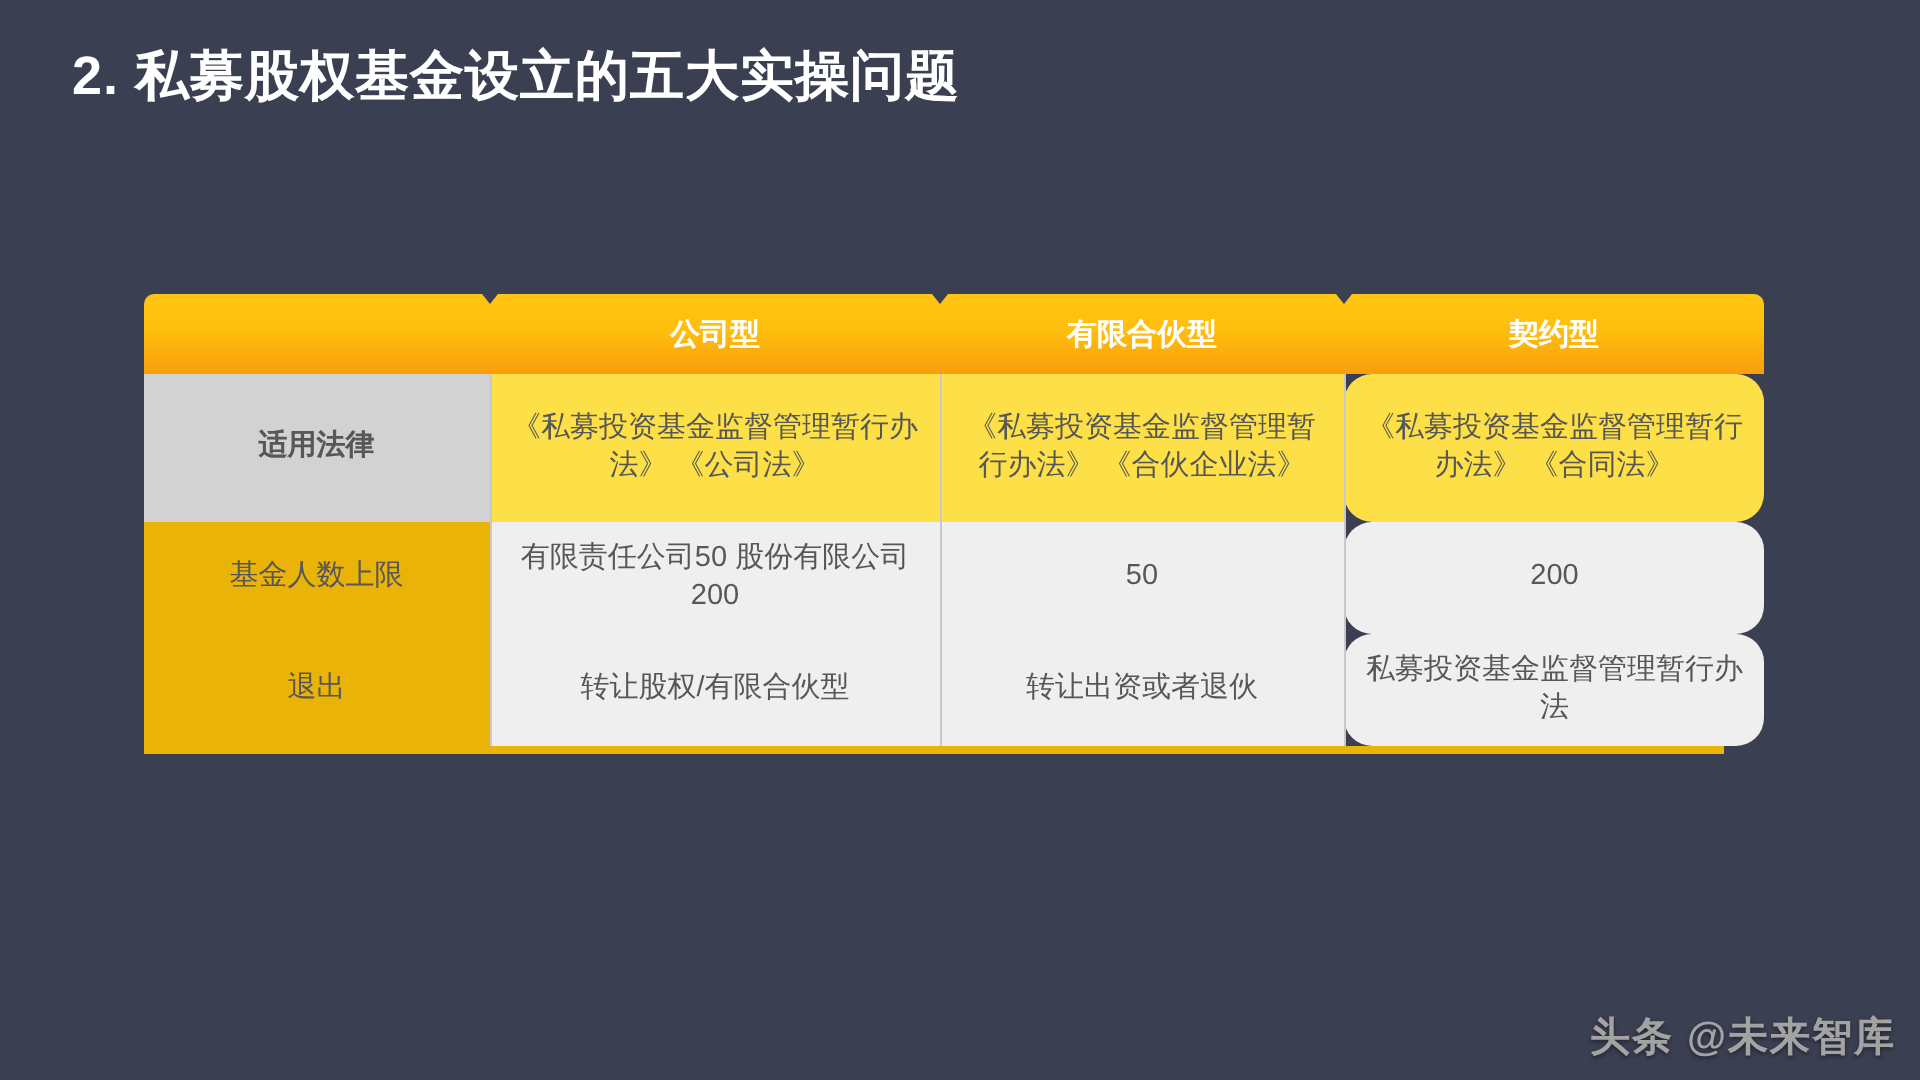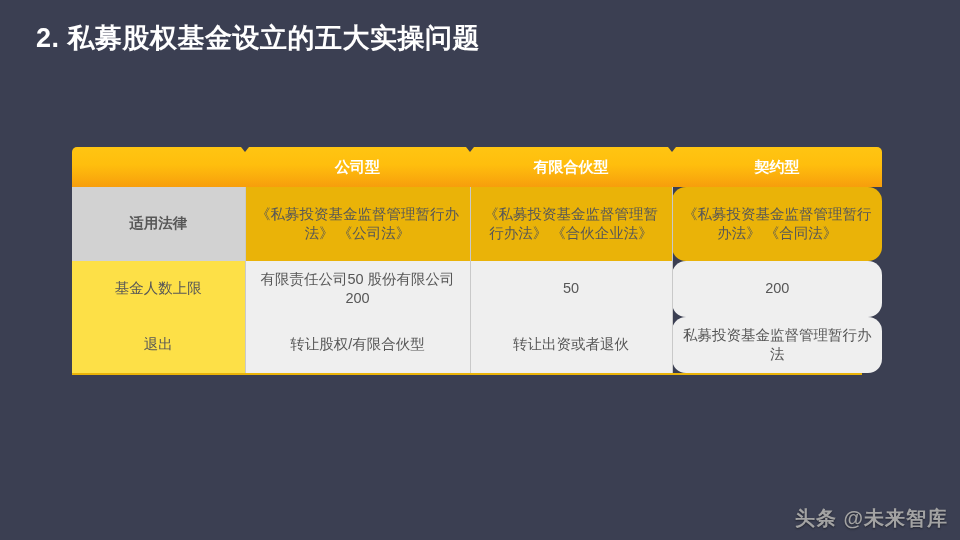--- a/index.html
+++ b/index.html
@@ -45,21 +45,21 @@
     letter-spacing: 0.4px;
     white-space: nowrap;
   }
 
   
   .table-wrap {
     position: absolute;
     left: 72px;
     top: 147px;
     width: 790px;
-    border-bottom: 2px solid #eab308;
+    border-bottom: 4px solid #eab308;
     box-sizing: content-box;
   }
   table.matrix {
     border-collapse: collapse;
     width: 810px;
     table-layout: fixed;
   }
   table.matrix col.c0 { width: 173px; }
   table.matrix col.c1 { width: 225px; }
   table.matrix col.c2 { width: 202px; }
@@ -100,24 +100,24 @@
     font-size: 14.5px;
     color: #575757;
     text-align: center;
     vertical-align: middle;
     padding: 6px 8px;
     line-height: 1.32;
     border-right: 1px solid #c9c9c9;
     box-sizing: border-box;
   }
   tbody td:last-child { border-right: none; border-radius: 14px; }
-  tbody tr.odd td  { background: #eab308; }
+  tbody tr.odd td  { background: #fde047; }
   tbody tr.even td { background: #efefef; }
   tbody tr.odd  td:first-child { background: #d2d2d2; font-weight: bold; }
-  tbody tr.even td:first-child { background: #fde047; }
+  tbody tr.even td:first-child { background: #eab308; }
 
   tbody tr.r0 td { height: 74px; }
   tbody tr.r1 td { height: 56px; }
   tbody tr.r2 td { height: 56px; }
   tbody tr.r3 td { height: 56px; }
   tbody tr.r4 td { height: 52px; }
 
   
   .watermark {
     position: absolute;

